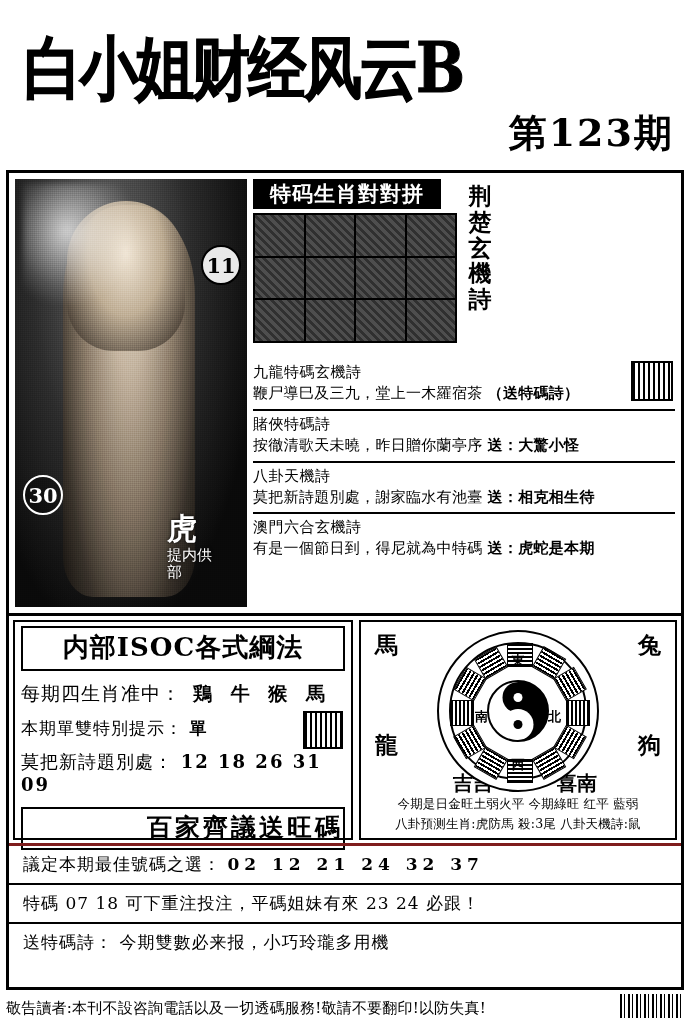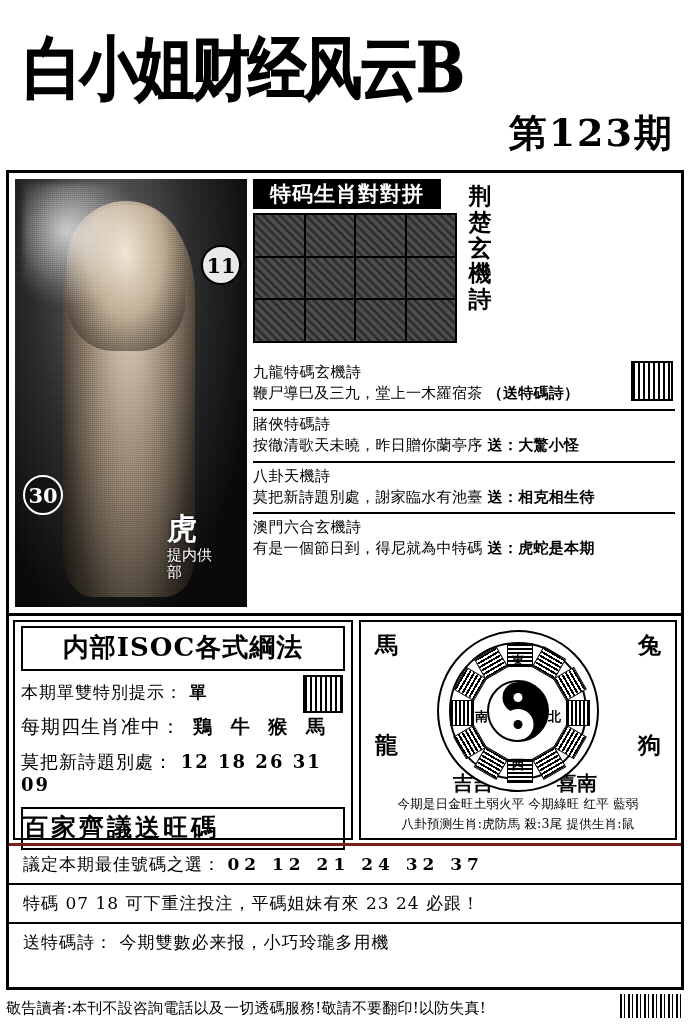--- a/index.html
+++ b/index.html
@@ -289,21 +289,21 @@
     right: 2px; top: -6px;
     width: 40px; height: 38px;
     border: 2px solid #000;
     background: repeating-linear-gradient(90deg, #000 0 2px, #fff 2px 5px), #fff;
   }
   .box-title2 {
     border: 2px solid #000;
     font-family: "DejaVu Serif", serif;
     font-weight: bold;
     font-size: 25px;
-    text-align: left;
+    text-align: right;
     padding: 2px 0 4px 0;
     letter-spacing: 3px;
     margin-top: 12px;
   }
 
   .mid-right {
     position: absolute;
     left: 350px; top: 4px;
     width: 318px; height: 220px;
     border: 2px solid #000;
@@ -514,29 +514,29 @@
           </div>
         </div>
       </div>
     </div>
 
     <div class="mid-section">
 
       <div class="mid-left">
         <div class="box-title">内部ISOC各式綱法</div>
 
+        <div class="mid-row zodiac">
+          <span style="letter-spacing:1px">每期四生肖准中：</span>
+          <span class="val">鶏 牛 猴 馬</span>
+        </div>
+
         <div class="mid-row">
           <span>本期單雙特別提示：</span>
           <span class="val">單</span>
           <span class="mid-seal"></span>
-        </div>
-
-        <div class="mid-row zodiac">
-          <span style="letter-spacing:1px">每期四生肖准中：</span>
-          <span class="val">鶏 牛 猴 馬</span>
         </div>
 
         <div class="mid-row nums">
           <span style="letter-spacing:1px">莫把新詩題別處：</span>
           <span class="val">12 18 26 31 09</span>
         </div>
 
         <div class="box-title2">百家齊議送旺碼</div>
       </div>
 
@@ -570,21 +570,21 @@
             <div class="dir d-w">西</div>
             <div class="inner">
               <span class="dot t"></span>
               <span class="dot b"></span>
             </div>
           </div>
         </div>
 
         <div class="mid-foot">
           <div>今期是日金旺土弱火平 今期綠旺 红平 藍弱</div>
-          <div>八卦預测生肖:虎防馬 殺:3尾 提供生肖:鼠</div>
+          <div>八卦預测生肖:虎防馬 殺:3尾 八卦天機詩:鼠</div>
         </div>
       </div>
     </div>
 
     <div class="bot-section">
       <div class="bot-row">
         <span>議定本期最佳號碼之選：</span>
         <span class="nums">02    12    21    24    32    37</span>
       </div>
       <div class="bot-row">

